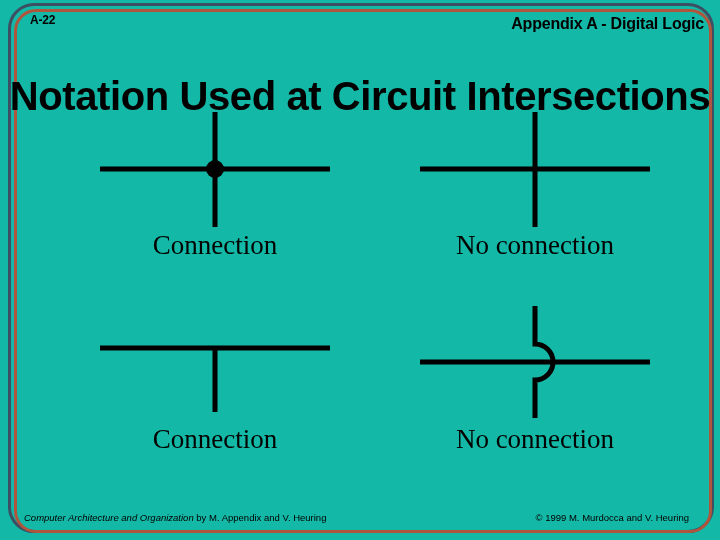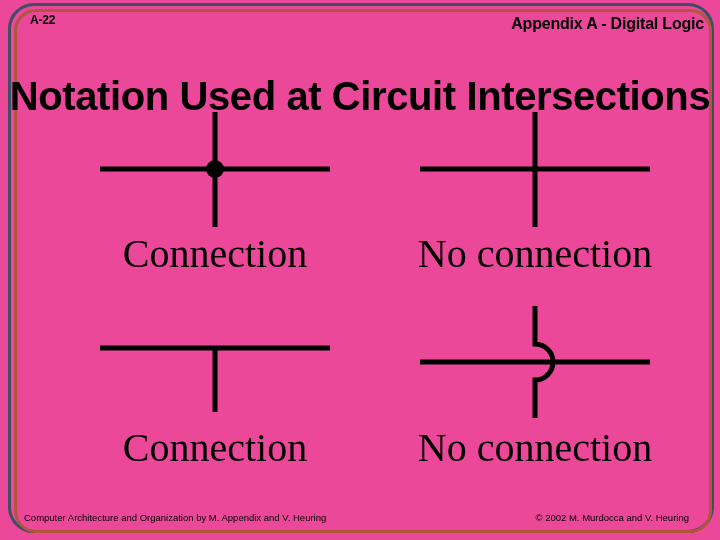--- a/index.html
+++ b/index.html
@@ -9,21 +9,21 @@
     background: #ffffff;
   }
   body {
     font-family: "Liberation Sans", sans-serif;
   }
 
   #slide {
     position: relative;
     width: 720px;
     height: 540px;
-    background: #ec4899;
+    background: #14b8a6;
     overflow: hidden;
   }
 
   
   .frame {
     position: absolute;
     pointer-events: none;
     border-style: solid;
     background: transparent;
   }
@@ -111,39 +111,40 @@
     width: 320px;
     height: 135px;
   }
   .fig-caption {
     position: absolute;
     left: 0;
     top: 128px;
     width: 320px;
     text-align: center;
     font-family: "Liberation Serif", "DejaVu Serif", serif;
-    font-size: 40px;
+    font-size: 27px;
     color: #000000;
     white-space: nowrap;
   }
   .fig-bl .fig-caption,
   .fig-br .fig-caption {
     top: 122px;
   }
 
   
   .footer-left {
     position: absolute;
     left: 24px;
     bottom: 17px;
     font-size: 9.5px;
     color: #000000;
     white-space: nowrap;
   }
   .footer-left .book-title {
+    font-style: italic;
   }
   .footer-right {
     position: absolute;
     right: 31px;
     bottom: 17px;
     font-size: 9.5px;
     color: #000000;
     white-space: nowrap;
   }
 </style>
@@ -203,15 +204,15 @@
       </div>
       <div class="fig-caption">No connection</div>
     </div>
 
   </div>
 
   <div class="footer-left">
     <span class="book-title">Computer Architecture and Organization</span><span> by M. Appendix and V. Heuring</span>
   </div>
 
-  <div class="footer-right">© 2002 M. Murdocca and V. Heuring</div>
+  <div class="footer-right">© 1999 M. Murdocca and V. Heuring</div>
 
 </div>
 
 </body></html>

